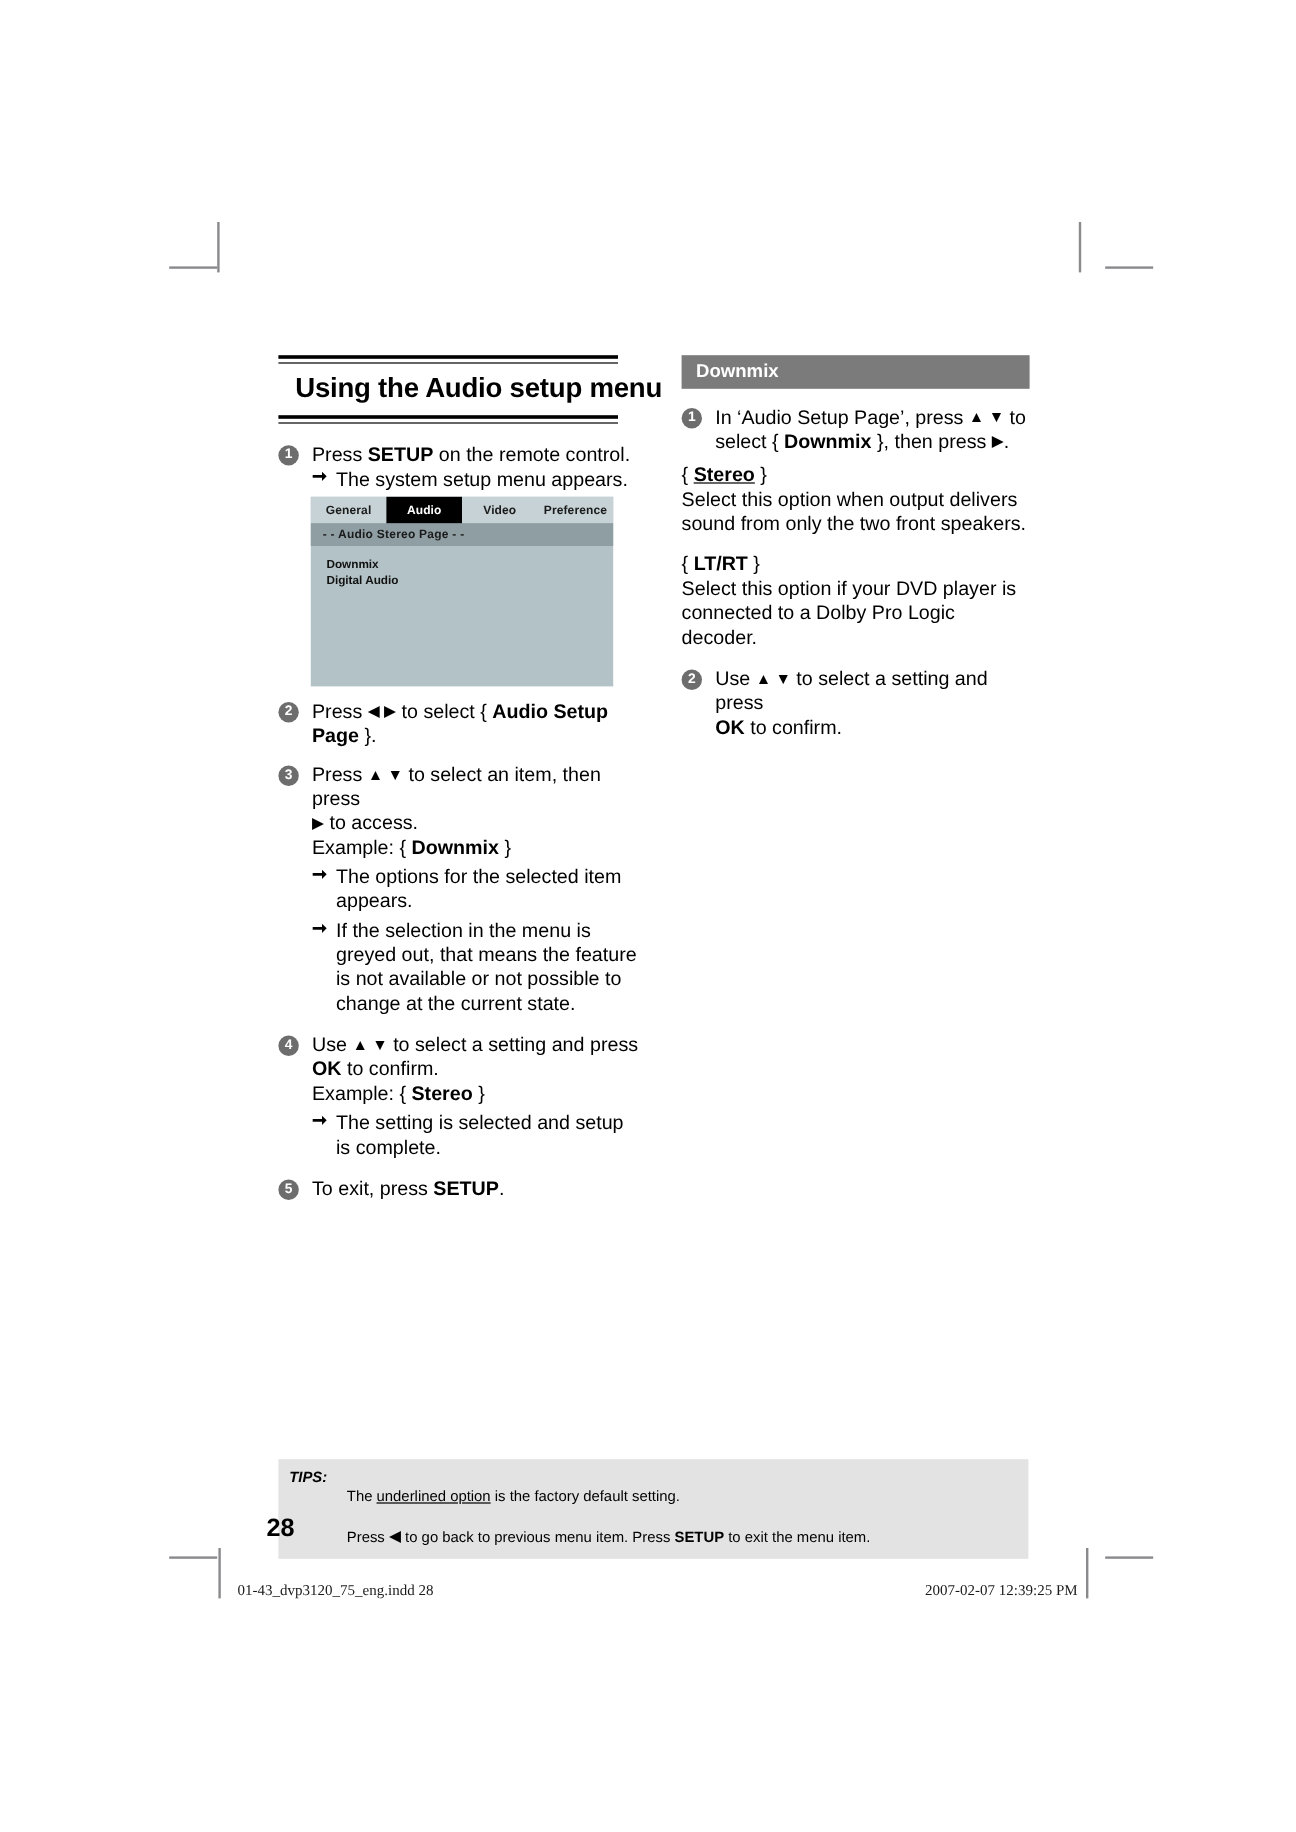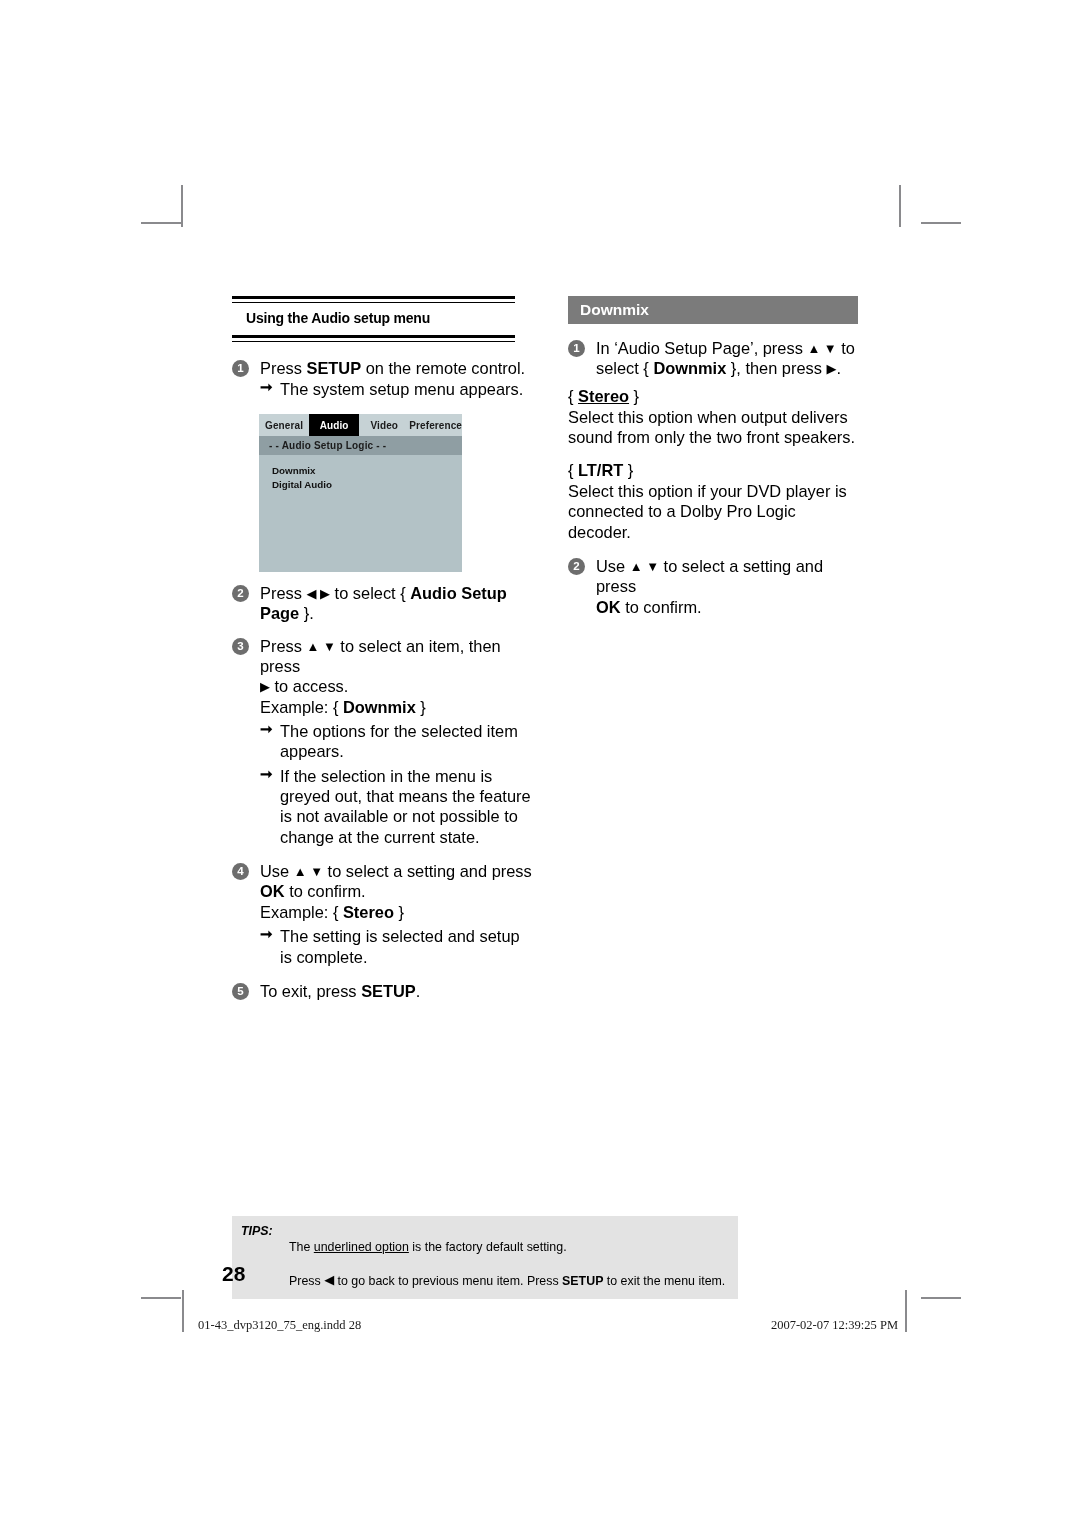--- a/index.html
+++ b/index.html
@@ -70,21 +70,21 @@
     border-bottom: 1.5px solid #000;
     height: 3px;
   }
   .dbl-rule-bot {
     border-top: 3px solid #000;
     border-bottom: 1.5px solid #000;
     height: 3px;
     margin-top: 2px;
   }
   .sec-head-text {
-    font-size: 14px;
+    font-size: 23px;
     font-weight: bold;
     padding: 7px 0 7px 14px;
     letter-spacing: -0.2px;
     white-space: nowrap;
   }
 
   
   .grey-bar {
     background: #7b7b7b;
     color: #ffffff;
@@ -144,21 +144,21 @@
     font-size: 13px;
     line-height: 1;
     vertical-align: 1px;
   }
 
   
   #tv-screen {
     position: absolute;
     left: 259px;
     top: 414px;
-    width: 203px;
+    width: 252px;
     height: 158px;
     background: #b3c2c6;
     font-family: "Liberation Sans", sans-serif;
   }
   #tv-tabs {
     display: flex;
     height: 22px;
     background: #c6d2d5;
     align-items: stretch;
   }
@@ -195,21 +195,21 @@
     font-weight: bold;
     color: #111111;
     line-height: 1.45;
   }
 
   
   #tips {
     position: absolute;
     left: 232px;
     top: 1216px;
-    width: 506px;
+    width: 625px;
     background: #e3e3e3;
     padding: 7px 0 8px 0;
   }
   .tips-row {
     display: flex;
     font-size: 12.4px;
     line-height: 1.45;
     padding-left: 9px;
   }
   .tips-label {
@@ -290,21 +290,21 @@
 
   </div>
 
   <div id="tv-screen">
     <div id="tv-tabs">
       <div class="tv-tab">General</div>
       <div class="tv-tab active">Audio</div>
       <div class="tv-tab">Video</div>
       <div class="tv-tab">Preference</div>
     </div>
-    <div id="tv-subbar">- -   Audio Setup Logic   - -</div>
+    <div id="tv-subbar">- -   Audio Stereo Page   - -</div>
     <div id="tv-items">
       <div class="tv-item">Downmix</div>
       <div class="tv-item">Digital Audio</div>
     </div>
   </div>
 
   <div style="position:absolute; left:232px; top:583px; width:300px;">
 
     <div class="step" style="margin-top:0;">
       <span class="num">2</span>

